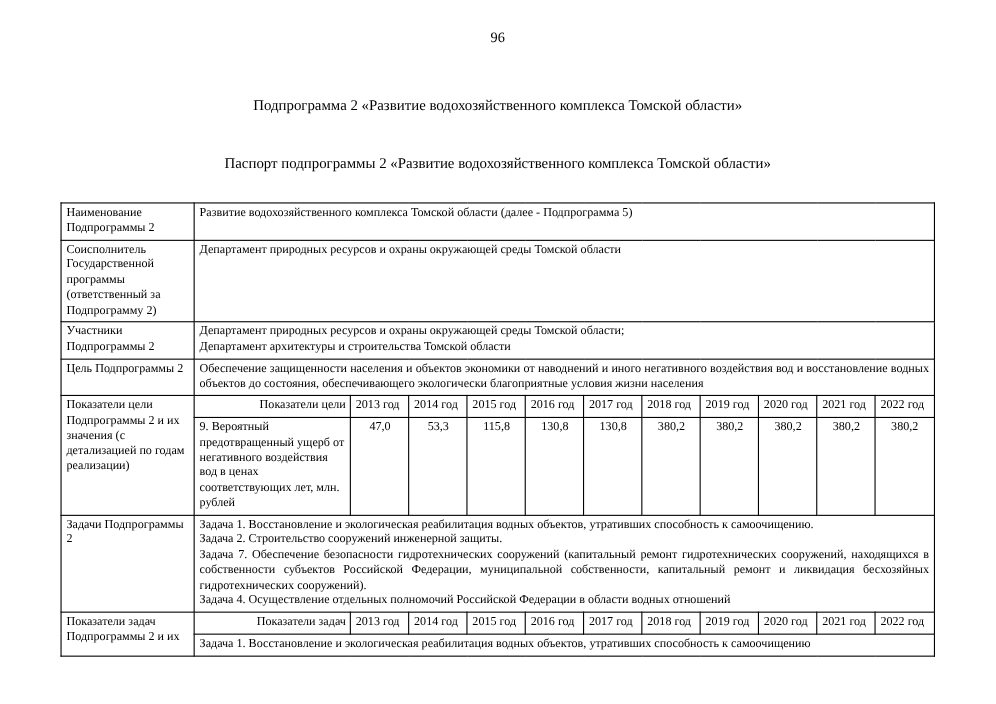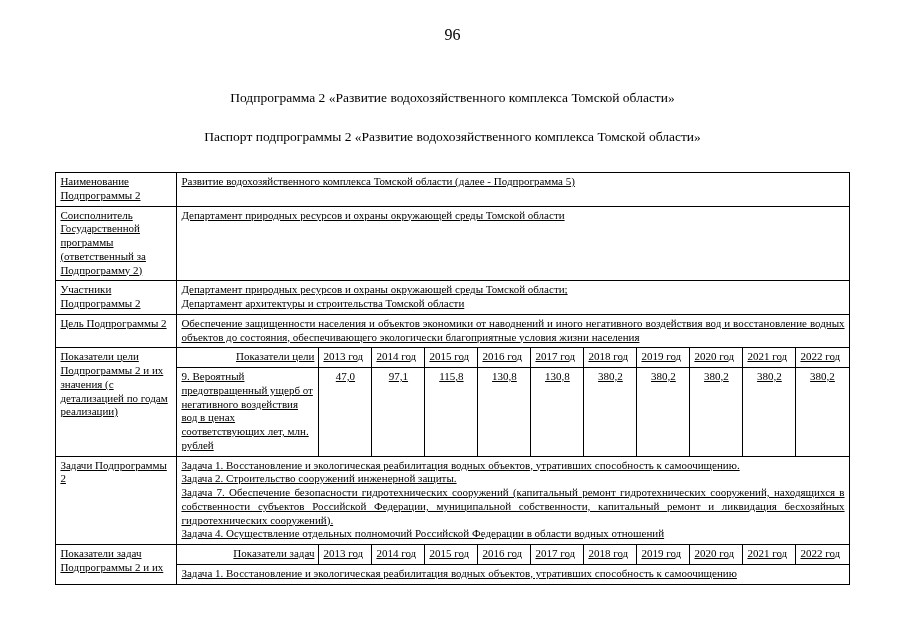--- a/index.html
+++ b/index.html
@@ -6,41 +6,40 @@
   html, body {
     width: 905px; height: 640px;
     background: #ffffff;
     color: #000000;
     font-family: "Liberation Serif", "DejaVu Serif", serif;
     overflow: hidden;
   }
   .page { padding-top: 26px; }
   .page-number {
     text-align: center;
-    font-size: 16px;
+    font-size: 13px;
     margin-bottom: 46px;
   }
   .doc-title {
     text-align: center;
     font-size: 13.5px;
-    margin-bottom: 23px;
+    margin-bottom: 37px;
   }
   .doc-subtitle {
     text-align: center;
     font-size: 13.5px;
     margin-bottom: 27px;
   }
   table.passport {
     border-collapse: collapse;
     table-layout: fixed;
     width: 793px;
     margin: 16px auto;
     font-size: 11px;
     line-height: 1.25;
-    text-decoration: underline;
   }
   table.passport td {
     border: 1px solid #000000;
     vertical-align: top;
     padding: 2px 4px 3px 4px;
     overflow: hidden;
   }
   td.label-cell { }
   td.value-cell { }
   td.justify { text-align: justify; }
@@ -112,21 +111,21 @@
       <td class="year-cell">2018 год</td>
       <td class="year-cell">2019 год</td>
       <td class="year-cell">2020 год</td>
       <td class="year-cell">2021 год</td>
       <td class="year-cell">2022 год</td>
     </tr>
 
     <tr>
       <td>9. Вероятный предотвращенный ущерб от негативного воздействия вод в ценах соответствующих лет, млн. рублей</td>
       <td class="num-cell">47,0</td>
-      <td class="num-cell">97,1</td>
+      <td class="num-cell">53,3</td>
       <td class="num-cell">115,8</td>
       <td class="num-cell">130,8</td>
       <td class="num-cell">130,8</td>
       <td class="num-cell">380,2</td>
       <td class="num-cell">380,2</td>
       <td class="num-cell">380,2</td>
       <td class="num-cell">380,2</td>
       <td class="num-cell">380,2</td>
     </tr>
 

